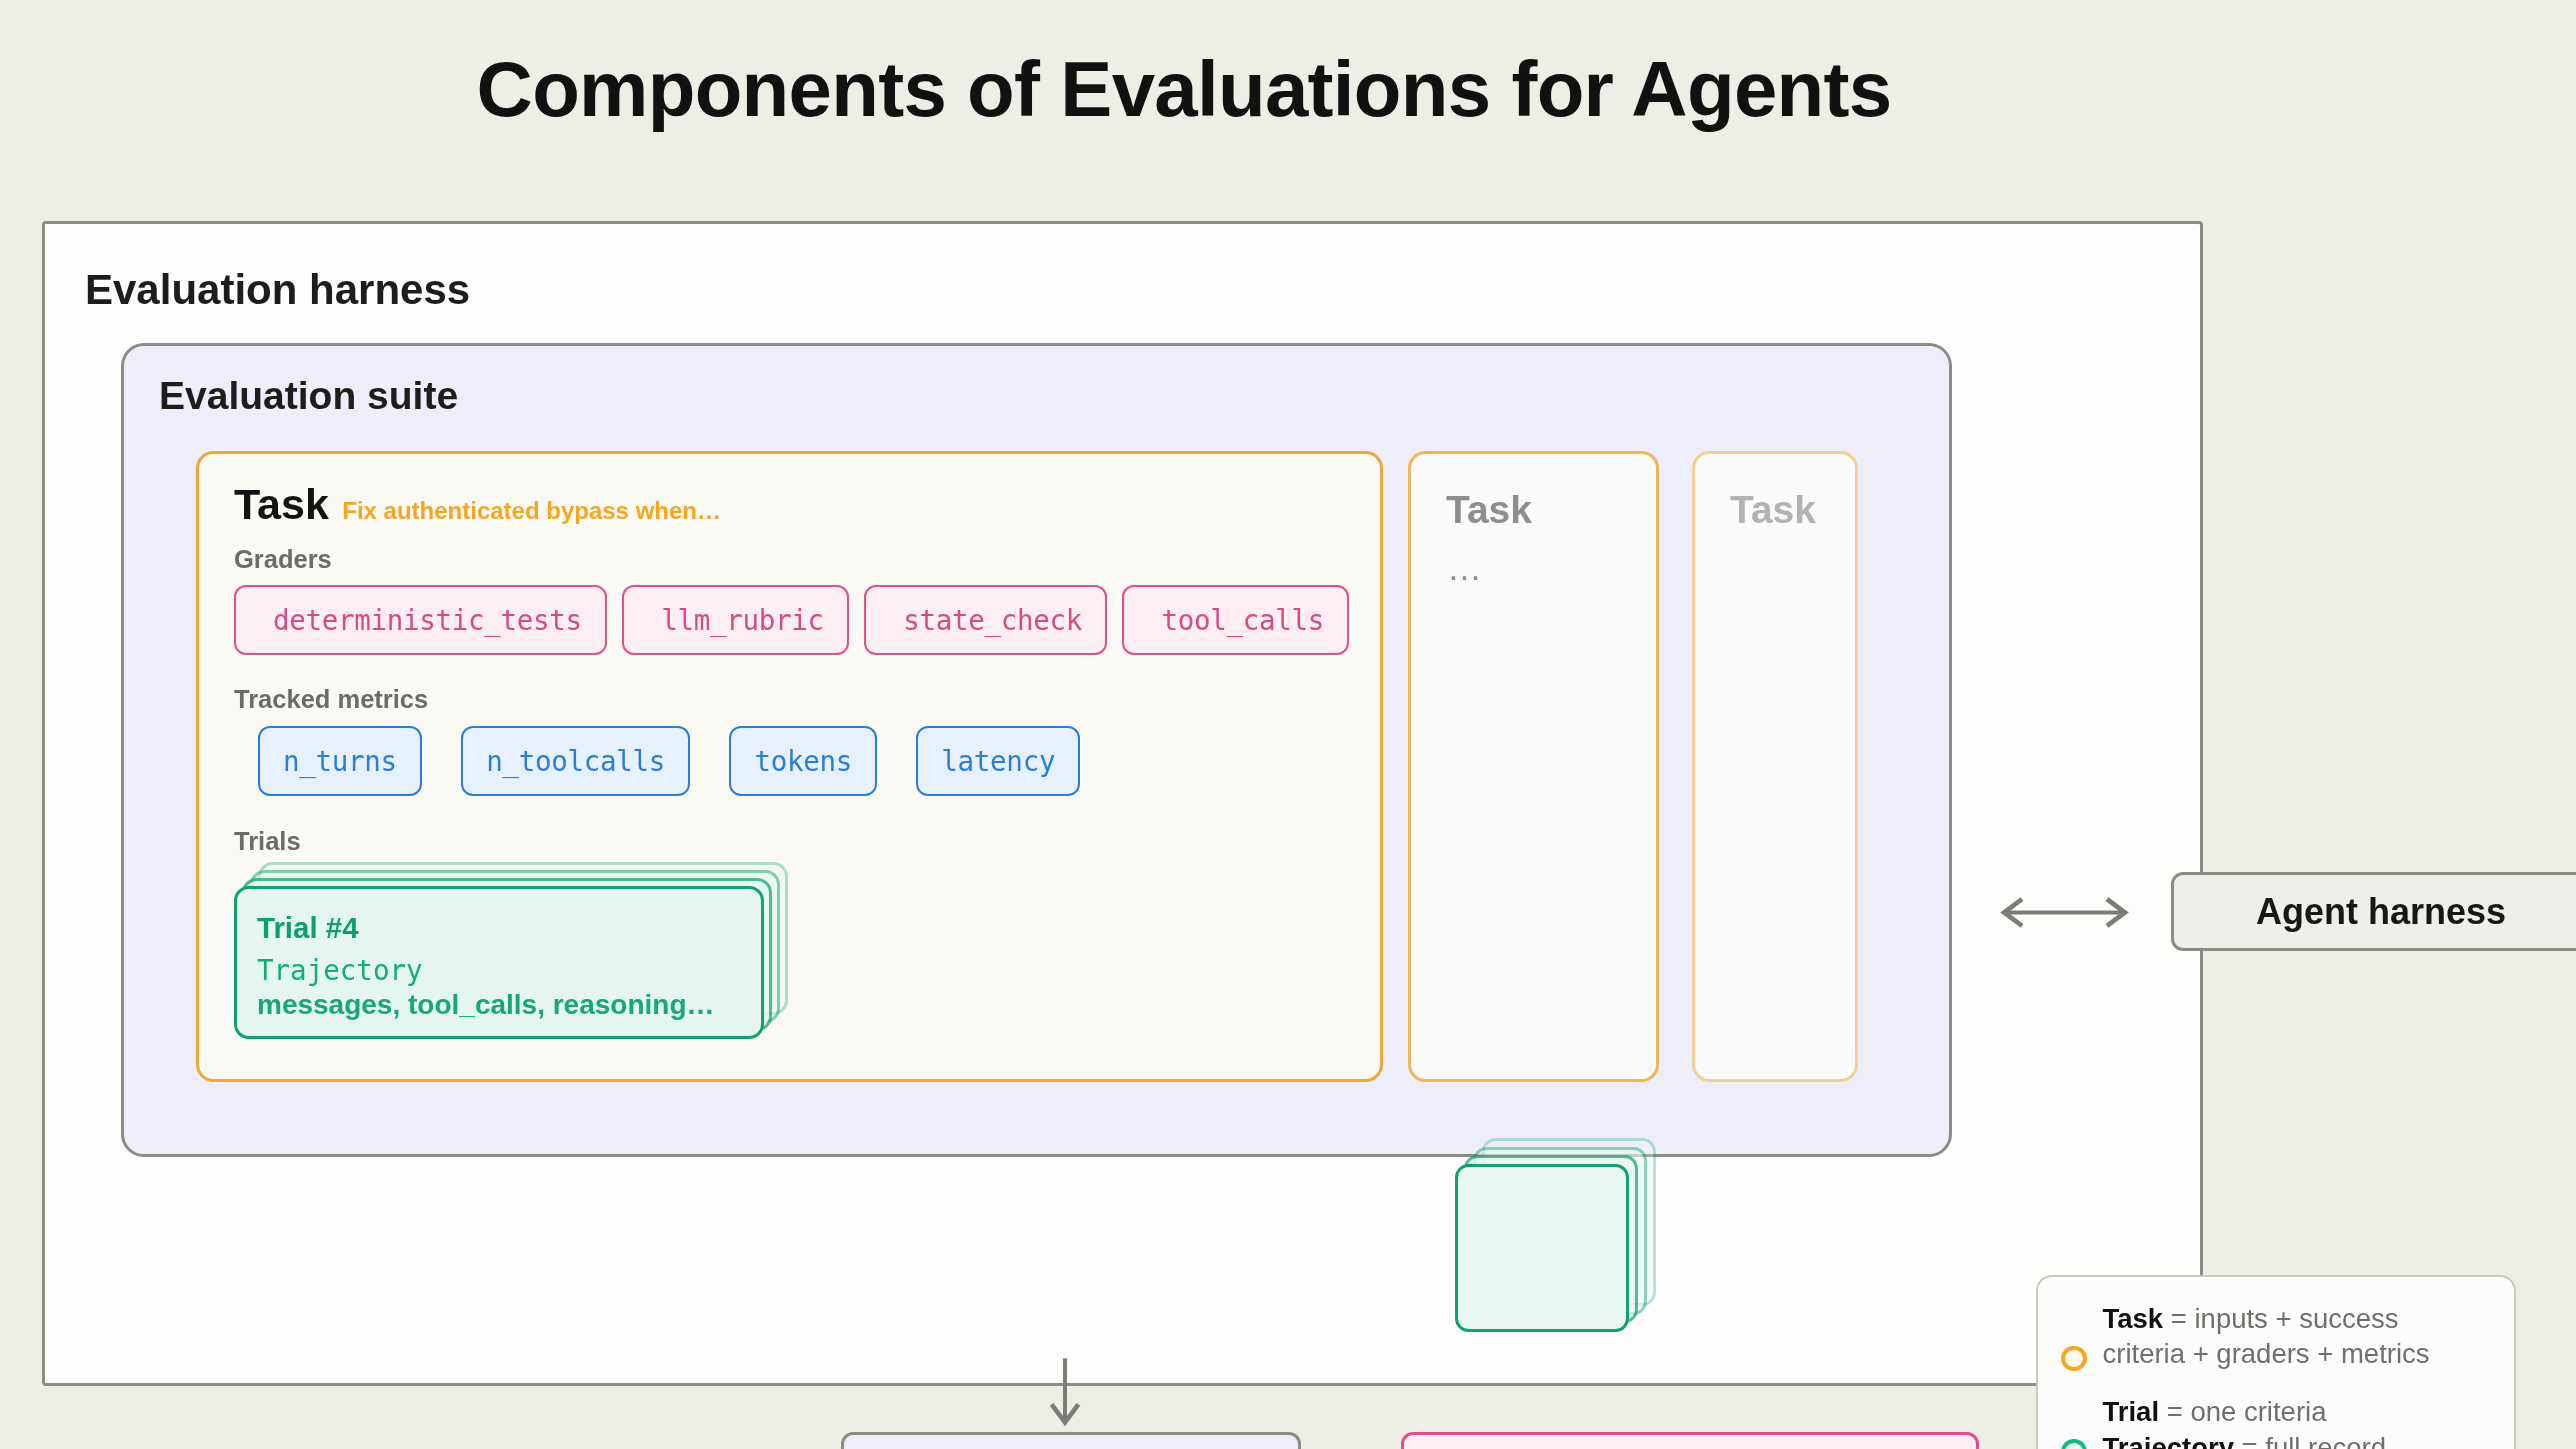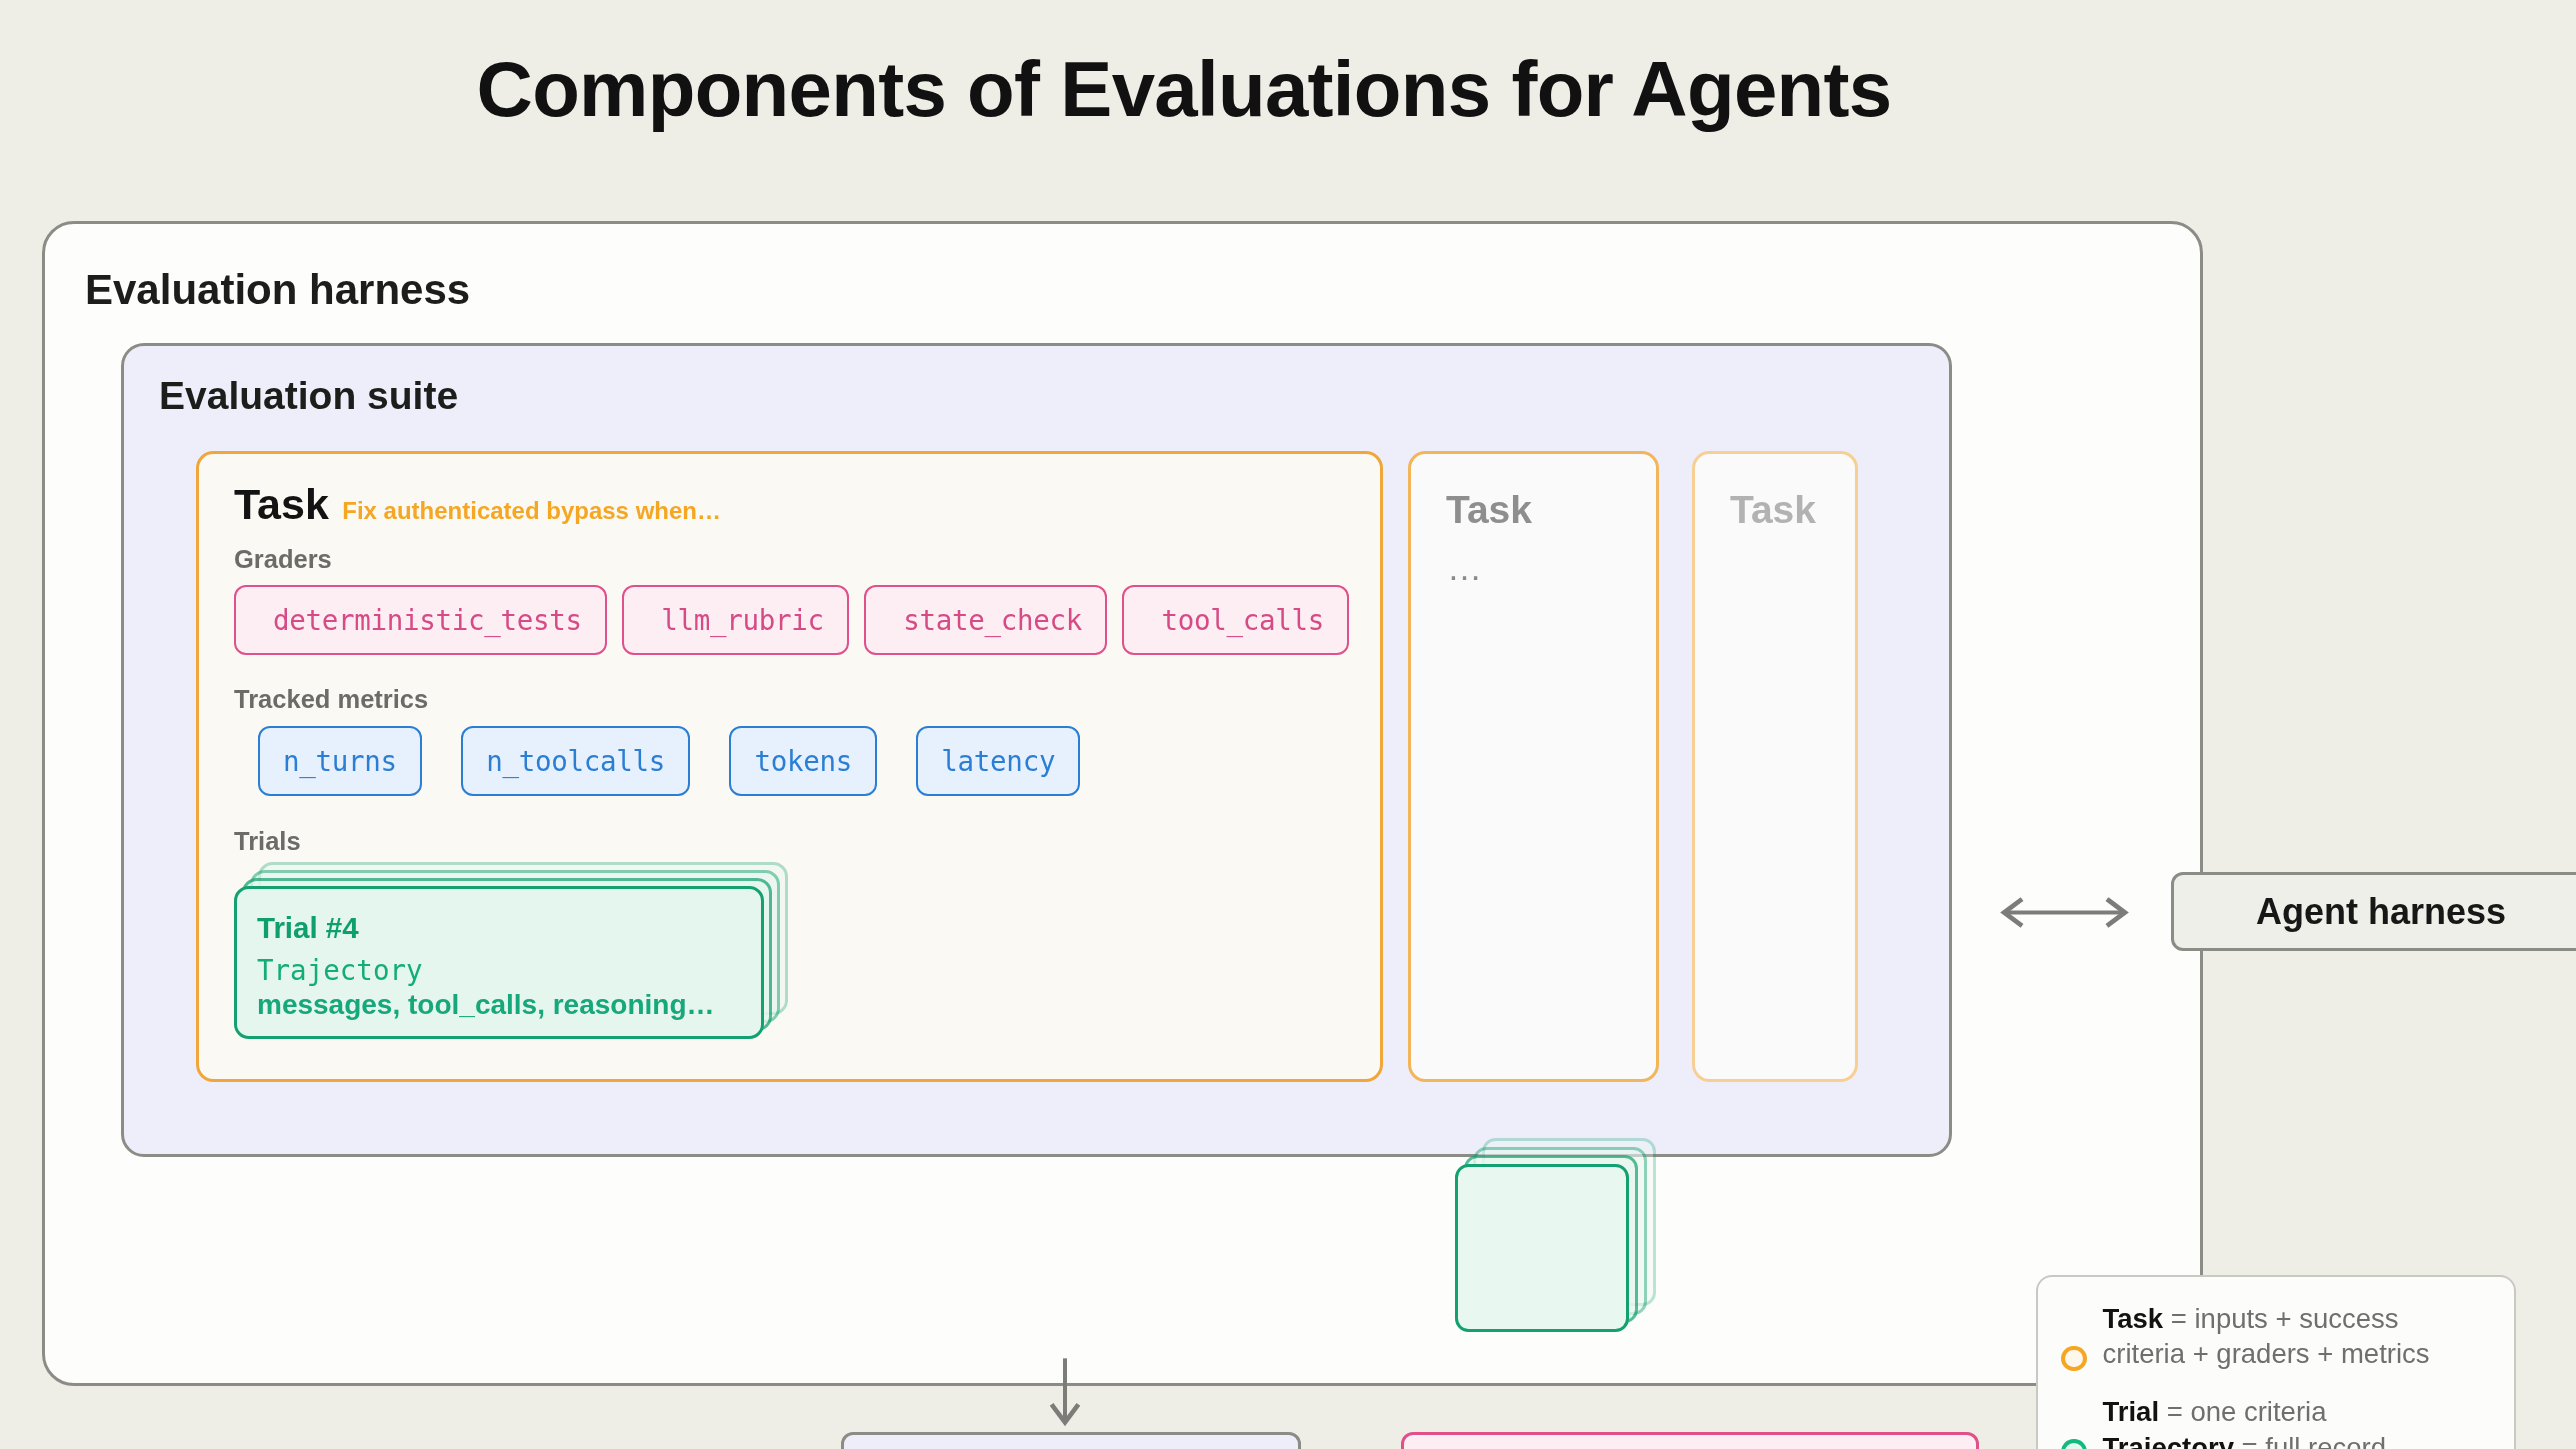--- a/index.html
+++ b/index.html
@@ -18,21 +18,21 @@
     color:#111111;
     white-space:nowrap;
   }
 
   
   .harness {
     position:absolute;
     left:42px; top:221px; width:2161px; height:1165px;
     background:#fdfdfc;
     border:3.4px solid #8b8c86;
-    border-radius:32px;
+    border-radius:4px;
     box-sizing:border-box;
   }
   .harness-label {
     position:absolute; left:40px; top:42px;
     font-size:42px; font-weight:bold; color:#1d1d1b;
   }
 
   
   .suite {
     position:absolute;

